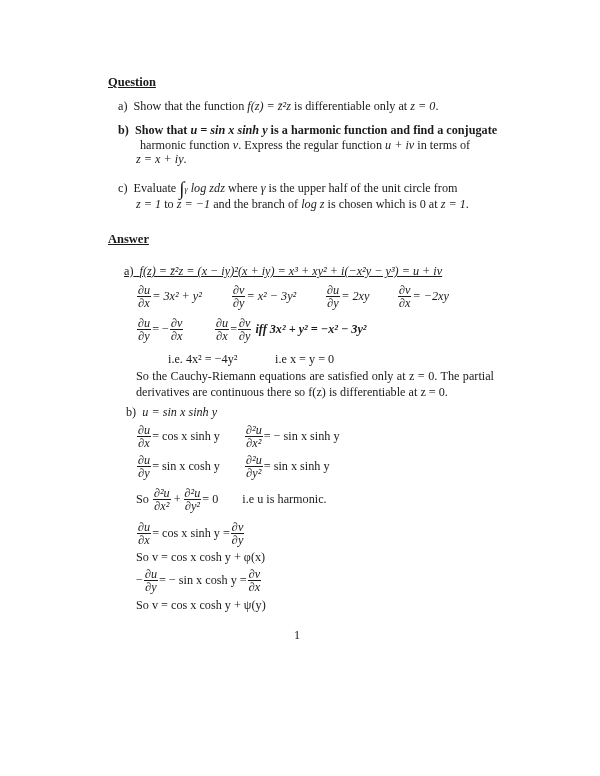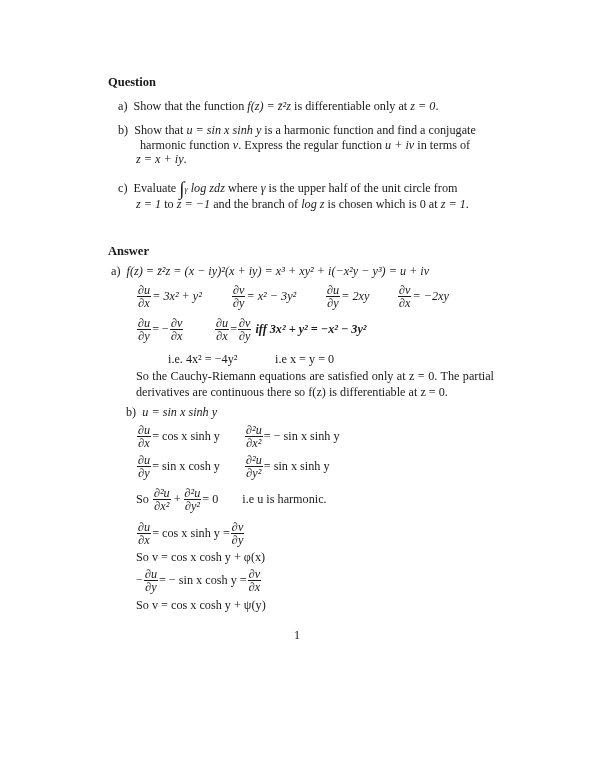--- a/index.html
+++ b/index.html
@@ -2,21 +2,21 @@
 <html><head>
 <meta charset="utf-8">
 <style>
   html, body { margin: 0; padding: 0; background: #ffffff; }
   body {
     width: 600px; height: 776px; position: relative; overflow: hidden;
     font-family: "Liberation Serif", "DejaVu Serif", serif;
     color: #1a1a1a; font-size: 12.2px;
   }
   .abs { position: absolute; }
-  .heading { font-weight: bold; font-size: 12.5px; }
+  .heading { font-weight: bold; font-size: 12.5px; text-decoration: underline; }
   .mi { font-style: italic; }
   .line { position: absolute; white-space: nowrap; line-height: 15px; }
   .para { position: absolute; line-height: 15.5px; text-align: justify; }
   .frac {
     display: inline-block; vertical-align: middle; text-align: center;
     line-height: 12px; margin: 0 1px;
   }
   .frac .num { display: block; padding: 0 1px; border-bottom: 0.8px solid #1a1a1a; font-style: italic; }
   .frac .den { display: block; padding: 0 1px; font-style: italic; }
   .frow { position: absolute; white-space: nowrap; height: 28px; display: flex; align-items: center; }
@@ -30,21 +30,21 @@
 <div class="abs heading" style="left:108px; top:75px;">Question</div>
 
 <div class="line" style="left:118px; top:99px;">
   <span>a)</span>&nbsp;
   <span>Show that the function</span>
   <span class="mi">f(z) = z̄²z</span>
   <span>is differentiable only at</span>
   <span class="mi">z = 0</span><span>.</span>
 </div>
 
-<div class="line" style="left:118px; top:123px;">
+<div class="line" style="left:118px; top:123px;font-weight:bold;">
   <span>b)</span>&nbsp;
   <span>Show that</span>
   <span class="mi">u = sin x sinh y</span>
   <span>is a harmonic function and find a conjugate</span>
 </div>
 <div class="line" style="left:140px; top:138px;">
   <span>harmonic function</span>
   <span class="mi">v</span><span>. Express the regular function</span>
   <span class="mi">u + iv</span>
   <span>in terms of</span>
@@ -65,23 +65,23 @@
 <div class="line" style="left:136px; top:197px;">
   <span class="mi">z = 1</span>
   <span>to</span>
   <span class="mi">z = −1</span>
   <span>and the branch of</span>
   <span class="mi">log z</span>
   <span>is chosen which is 0 at</span>
   <span class="mi">z = 1</span><span>.</span>
 </div>
 
-<div class="abs heading" style="left:108px; top:244px;text-align:center;">Answer</div>
-
-<div class="line" style="left:111px; top:264px;">
+<div class="abs heading" style="left:108px; top:232px;text-align:center;">Answer</div>
+
+<div class="line" style="left:124px; top:264px;text-decoration:underline;">
   <span>a)</span>&nbsp;
   <span class="mi">f(z) = z̄²z = (x − iy)²(x + iy) = x³ + xy² + i(−x²y − y³) = u + iv</span>
 </div>
 
 <div class="frow" style="left:136px; top:282px;">
   <span style="display:inline-flex; align-items:center; width:95px;">
     <span class="frac">
         <span class="num">∂u</span>
         <span class="den">∂x</span>
       </span>

